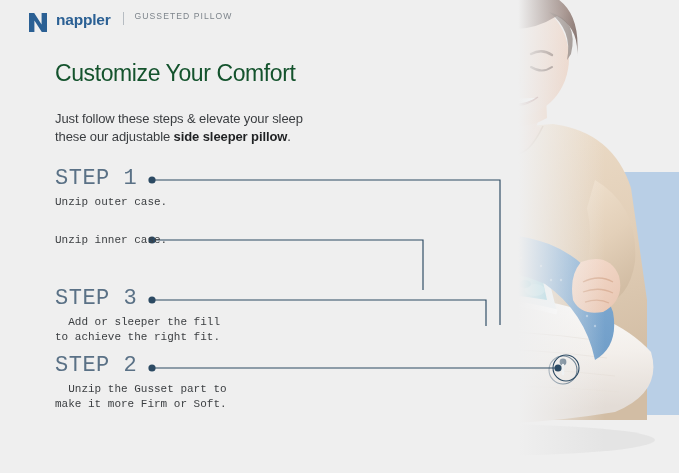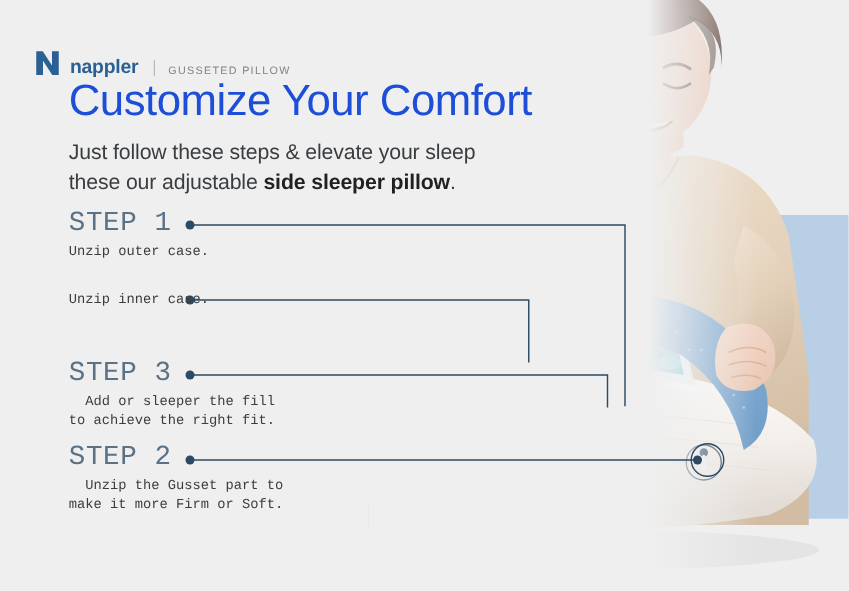--- a/index.html
+++ b/index.html
@@ -5,30 +5,30 @@
   html,body{margin:0;padding:0;}
   body{
     width:679px;height:473px;overflow:hidden;
     background:#efefef;
     font-family:"Liberation Sans","DejaVu Sans",sans-serif;
     position:relative;
   }
   #stage{position:absolute;inset:0;overflow:hidden;background:#efefef;}
 
   
-  .brandbar{position:absolute;left:28px;top:40px;display:flex;align-items:flex-end;gap:8px;}
+  .brandbar{position:absolute;left:28px;top:12px;display:flex;align-items:flex-start;gap:8px;}
   .logo-mark{width:20px;height:21px;display:block;}
   .logo-word{font-size:15.5px;font-weight:bold;color:#2b6094;letter-spacing:-0.2px;line-height:1;}
   .brand-sep{width:1px;height:13px;background:#b6bcc2;margin:0 3px 0 4px;}
   .brand-sub{font-size:8.6px;letter-spacing:1.05px;color:#7d848b;line-height:1;}
 
   
-  .headline{position:absolute;left:55px;top:61px;font-size:35px;color:#1d4ed8;
+  .headline{position:absolute;left:55px;top:61px;font-size:23px;color:#14532d;
             letter-spacing:-0.4px;line-height:1.12;white-space:nowrap;text-align:center;}
-  .subhead{position:absolute;left:55px;top:110px;font-size:17px;color:#3a3d40;
+  .subhead{position:absolute;left:55px;top:110px;font-size:13px;color:#3a3d40;
            line-height:1.42;letter-spacing:-0.1px;}
   .subhead b{font-weight:bold;color:#1f2123;text-align:center;}
 
   
   .photo{position:absolute;left:295px;top:0;width:384px;height:473px;overflow:hidden;}
   .bluepanel{position:absolute;left:5px;top:172px;width:379px;height:243px;
              background:#b9cfe6;border-top-left-radius:22px;}
 
   
   .step{position:absolute;left:55px;font-family:Liberation Mono, monospace;}

